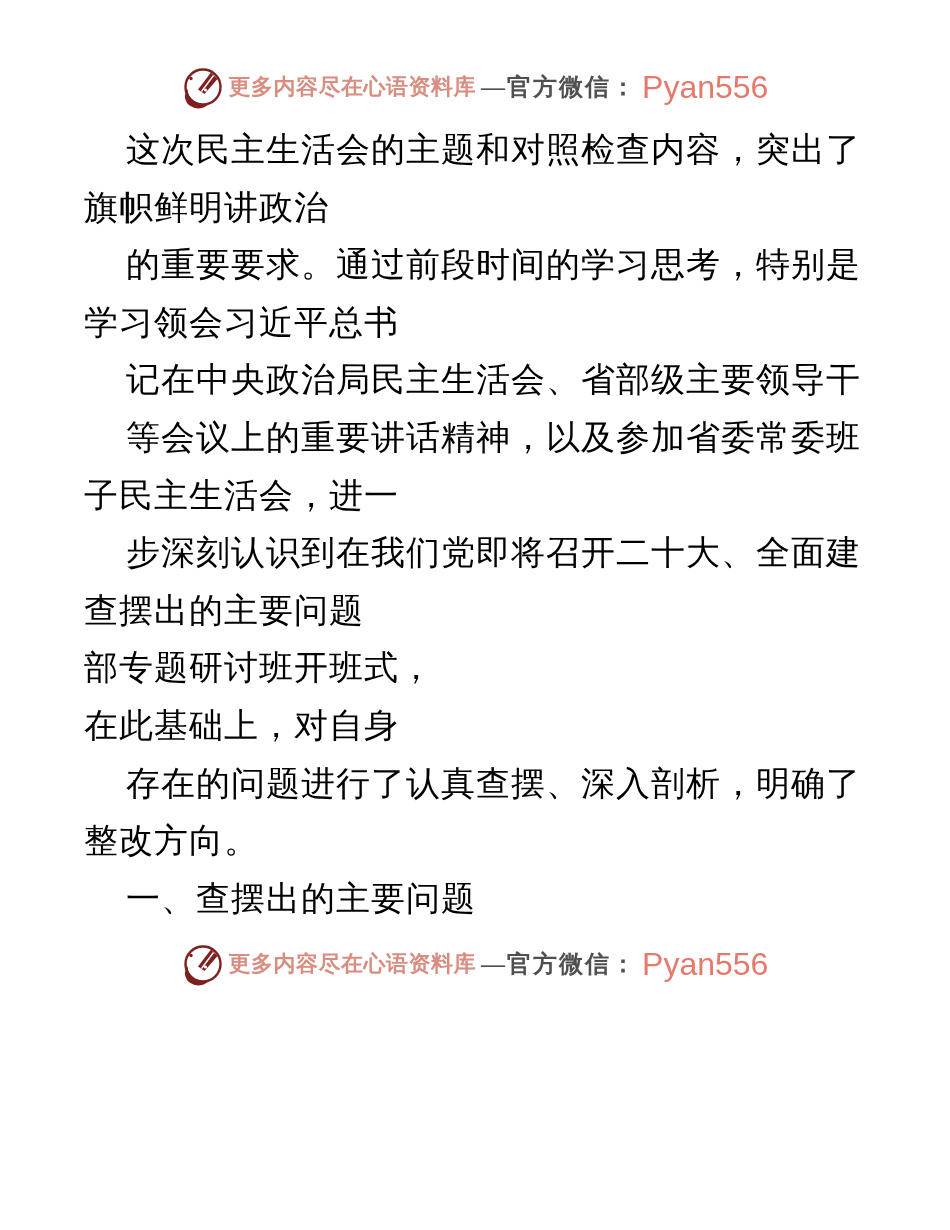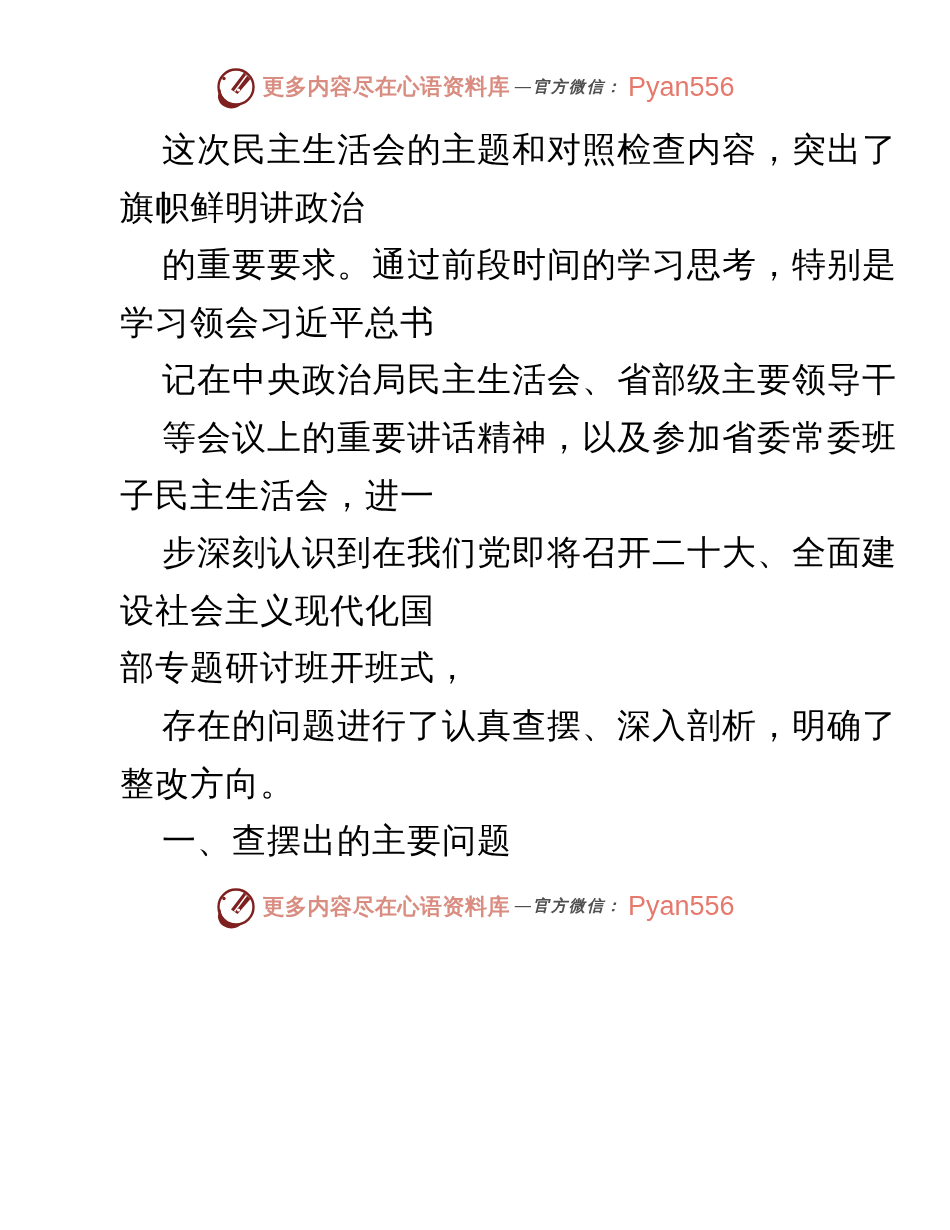--- a/index.html
+++ b/index.html
@@ -36,37 +36,35 @@
   }
   .wm-main {
     color: var(--wm-main, #d98c80);
     font-size: 22px;
     font-weight: bold;
     letter-spacing: 0.5px;
     white-space: nowrap;
   }
   .wm-label {
     color: var(--wm-label, #4f4f4f);
-    font-size: 16px;
+    font-size: 24px;
     font-weight: bold;
-    font-style: italic;
     letter-spacing: 2px;
     white-space: nowrap;
   }
   .wm-id {
     color: var(--wm-id, #e5796c);
-    font-size: 27px;
+    font-size: 32px;
     font-family: "Liberation Sans", "DejaVu Sans", sans-serif;
     white-space: nowrap;
   }
   
   .doc {
     padding: 11px 70px 0 84px;
     color: var(--doc-color, #000000);
-    margin-left: 36px;
   }
   .doc .line {
     font-size: 34px;
     line-height: 57.6px;
     letter-spacing: 1px;
     white-space: nowrap;
     font-weight: normal;
   }
   .doc .line.indent {
     padding-left: 42px;
@@ -96,22 +94,23 @@
 
   <main class="doc">
       <div class="line indent">这次民主生活会的主题和对照检查内容，突出了</div>
       <div class="line">旗帜鲜明讲政治</div>
       <div class="line indent">的重要要求。通过前段时间的学习思考，特别是</div>
       <div class="line">学习领会习近平总书</div>
       <div class="line indent">记在中央政治局民主生活会、省部级主要领导干</div>
       <div class="line indent">等会议上的重要讲话精神，以及参加省委常委班</div>
       <div class="line">子民主生活会，进一</div>
       <div class="line indent">步深刻认识到在我们党即将召开二十大、全面建</div>
-      <div class="line">设社会主义现代化国</div>
+      <div class="line">查摆出的主要问题</div>
       <div class="line">部专题研讨班开班式，</div>
+      <div class="line">在此基础上，对自身</div>
       <div class="line indent">存在的问题进行了认真查摆、深入剖析，明确了</div>
       <div class="line">整改方向。</div>
       <div class="line indent">一、查摆出的主要问题</div>
     </main>
 
   <footer class="watermark wm-footer">
     <span class="wm-logo">
       <svg width="42" height="44" viewBox="0 0 42 44" xmlns="http://www.w3.org/2000/svg">
         <circle cx="21" cy="22" r="17.5" fill="none" stroke="#7e201f" stroke-width="2.4"></circle>
         <path d="M5.5 24 A 16 16 0 0 0 27 38.5 A 12 11 0 0 1 5.5 24 Z" fill="#7e201f"></path>

